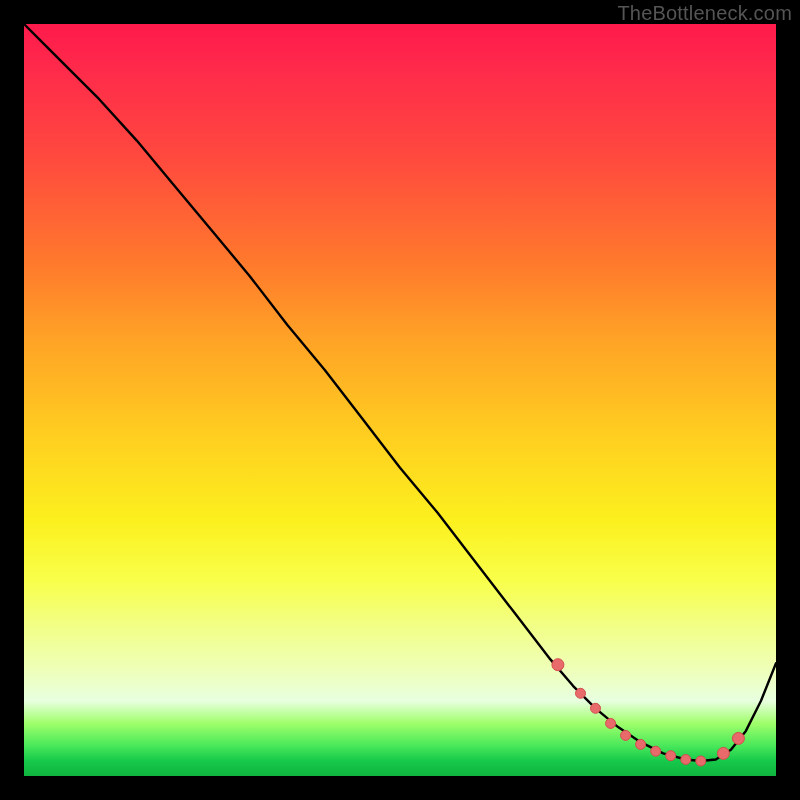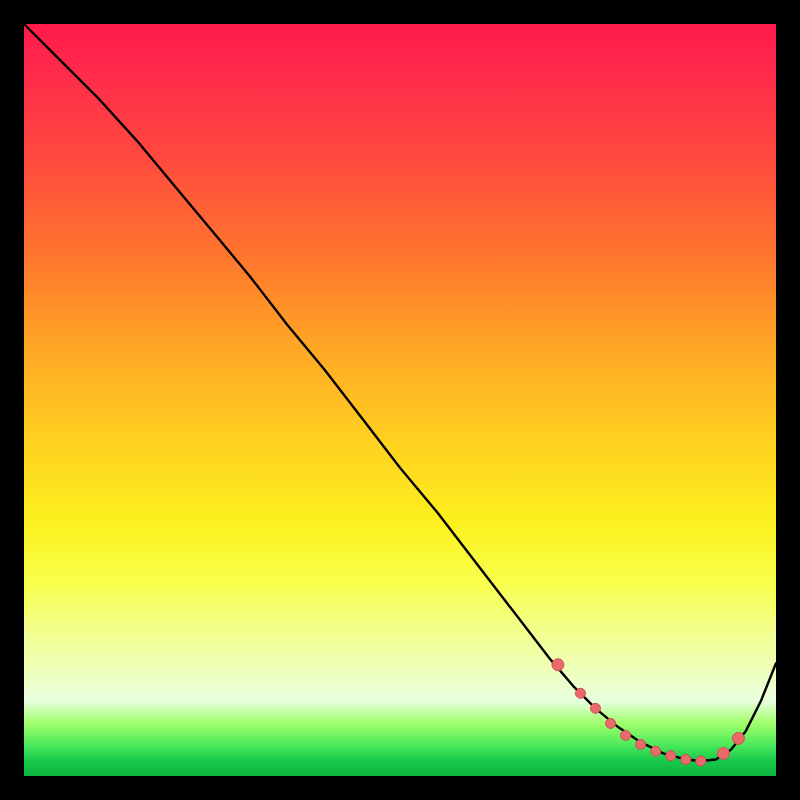--- a/index.html
+++ b/index.html
@@ -59,20 +59,21 @@
     font-size: 20px;
     letter-spacing: 0.2px;
     user-select: none;
   }
 </style>
 </head>
 <body>
 
 <div class="stage">
 
+  <div class="watermark">TheBottleneck.com</div>
 
   <div class="plot">
     <svg class="curve" viewBox="0 0 752 752" preserveAspectRatio="none">
       <path id="curve-path" fill="none" stroke-width="2.4" stroke-linejoin="round" stroke-linecap="round" stroke="#000000" d="M0.0 0.0 L22.6 22.6 L45.1 45.1 L75.2 75.2 L112.8 116.6 L150.4 161.7 L188.0 206.8 L225.6 251.9 L263.2 300.8 L300.8 345.9 L338.4 394.8 L376.0 443.7 L413.6 488.8 L451.2 537.7 L488.8 586.6 L526.4 635.4 L549.0 661.8 L571.5 684.3 L594.1 703.1 L616.6 718.2 L639.2 729.4 L661.8 735.5 L676.8 737.0 L691.8 735.5 L706.9 725.7 L721.9 706.9 L737.0 676.8 L752.0 639.2 "></path>
       <g id="markers-group">
           <circle cx="533.9" cy="640.7" r="6" fill="#e86a6a" stroke="#d24e4e" stroke-width="1"></circle>
           <circle cx="556.5" cy="669.3" r="5" fill="#e86a6a" stroke="#d24e4e" stroke-width="1"></circle>
           <circle cx="571.5" cy="684.3" r="5" fill="#e86a6a" stroke="#d24e4e" stroke-width="1"></circle>
           <circle cx="586.6" cy="699.4" r="5" fill="#e86a6a" stroke="#d24e4e" stroke-width="1"></circle>
           <circle cx="601.6" cy="711.4" r="5" fill="#e86a6a" stroke="#d24e4e" stroke-width="1"></circle>

